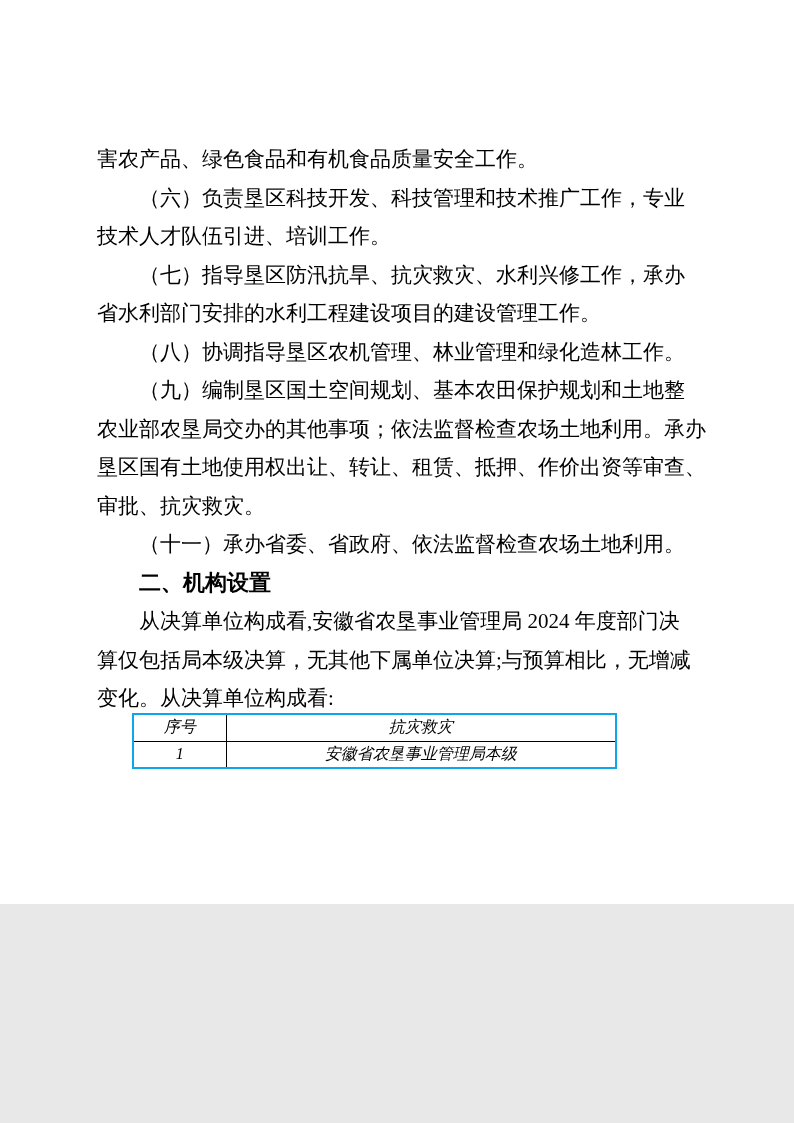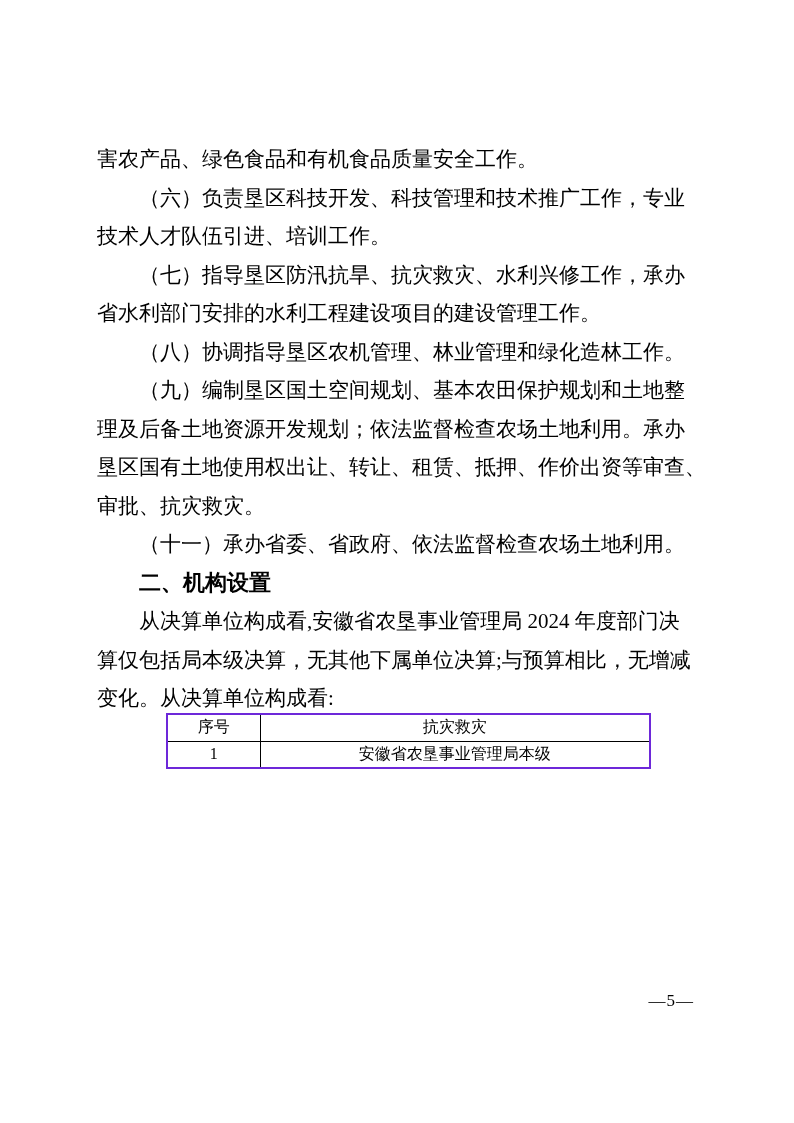--- a/index.html
+++ b/index.html
@@ -3,21 +3,21 @@
 <meta charset="utf-8">
 <style>
   html, body {
     margin: 0;
     padding: 0;
     background: #e8e8e8;
   }
   .page {
     position: relative;
     width: 794px;
-    height: 1123px;
+    height: 904px;
     margin: 0 auto;
     background: #ffffff;
     font-family: "Liberation Serif", "DejaVu Serif", serif;
     color: #000000;
     overflow: hidden;
   }
   .content {
     position: absolute;
     left: 97px;
     top: 140px;
@@ -35,23 +35,24 @@
   }
   .heading {
     font-family: "Liberation Sans", "DejaVu Sans", sans-serif;
     font-weight: bold;
     font-size: 22px;
   }
   table.units {
     border-collapse: collapse;
     table-layout: fixed;
     width: 483px;
-    margin-left: 69px;
+    margin-left: 35px;
     margin-top: -5px;
-    border: 2px solid #6d28d9;
+    border: 2px solid #0ea5e9;
+    font-style: italic;
   }
   table.units th,
   table.units td {
     border: 1px solid #000000;
     text-align: center;
     vertical-align: middle;
     font-weight: normal;
     font-size: 16px;
     padding: 0;
   }
@@ -73,21 +74,21 @@
 <div class="page">
   <div class="content">
 
     <div class="line">害农产品、绿色食品和有机食品质量安全工作。</div>
     <div class="line indent">（六）负责垦区科技开发、科技管理和技术推广工作，专业</div>
     <div class="line">技术人才队伍引进、培训工作。</div>
     <div class="line indent">（七）指导垦区防汛抗旱、抗灾救灾、水利兴修工作，承办</div>
     <div class="line">省水利部门安排的水利工程建设项目的建设管理工作。</div>
     <div class="line indent">（八）协调指导垦区农机管理、林业管理和绿化造林工作。</div>
     <div class="line indent">（九）编制垦区国土空间规划、基本农田保护规划和土地整</div>
-    <div class="line">理及后备土地资源开发规划；依法监督检查农场土地利用。承办</div>
+    <div class="line">农业部农垦局交办的其他事项；依法监督检查农场土地利用。承办</div>
     <div class="line">垦区国有土地使用权出让、转让、租赁、抵押、作价出资等审查、</div>
     <div class="line">审批、抗灾救灾。</div>
     <div class="line indent">（十一）承办省委、省政府、依法监督检查农场土地利用。</div>
     <div class="line indent heading">二、机构设置</div>
     <div class="line indent">从决算单位构成看,安徽省农垦事业管理局 2024 年度部门决</div>
     <div class="line">算仅包括局本级决算，无其他下属单位决算;与预算相比，无增减</div>
     <div class="line">变化。从决算单位构成看:</div>
 
     <table class="units">
       <colgroup>

